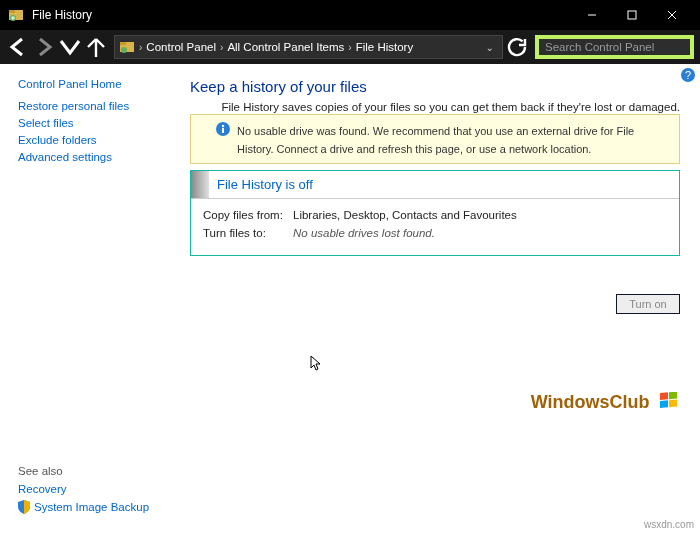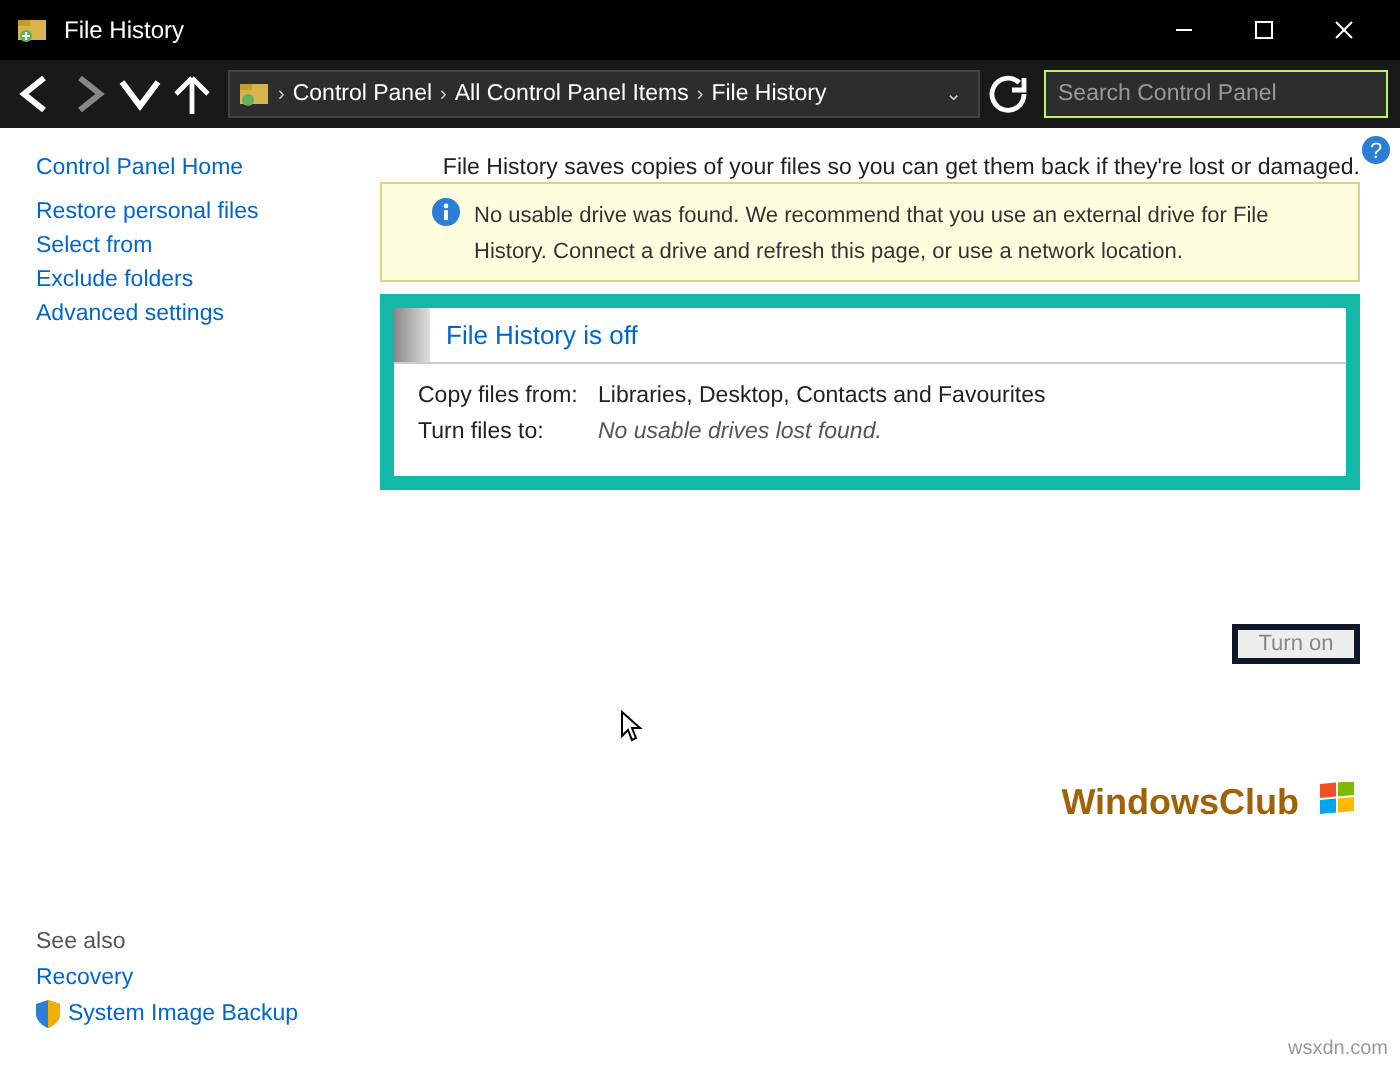--- a/index.html
+++ b/index.html
@@ -14,21 +14,21 @@
 
 
 .navbar { height: 34px; background: #191919; display: flex; align-items: center; padding: 0 6px; gap: 2px; }
 .navbar .nav-btn { width: 24px; height: 24px; display: flex; align-items: center; justify-content: center; color: #fff; }
 .breadcrumb { display: flex; align-items: center; height: 24px; flex: 1; background: #2d2d2d; border: 1px solid #444; margin-left: 4px; padding: 0 4px; }
 .breadcrumb .folder-icon svg { width: 16px; height: 16px; display: block; }
 .breadcrumb .chev { color: #ccc; font-size: 10px; margin: 0 4px; }
 .breadcrumb .crumb { color: #fff; font-size: 11.5px; }
 .breadcrumb .spacer { flex: 1; }
 .navbar .ref-btn { width: 24px; height: 24px; display: flex; align-items: center; justify-content: center; color: #fff; }
-.search-box { width: 172px; height: 24px; background: #2d2d2d; border: 1px solid #bef264; display: flex; align-items: center; padding: 0 6px; margin-left: 4px; }
+.search-box { width: 159px; height: 24px; background: #2d2d2d; border: 4px solid #bef264; display: flex; align-items: center; padding: 0 6px; margin-left: 4px; }
 .search-box input { flex:1; background: transparent; border: none; color: #fff; font-size: 11.5px; outline: none; }
 .search-box input::placeholder { color: #999; }
 
 
 .content { display: flex; height: calc(534px - 30px - 34px); position: relative; border-radius: 24px; }
 
 .sidebar { width: 170px; padding: 14px 0 0 18px; font-size: 11.5px; position: relative; }
 .sidebar .heading { color: #0066cc; margin-bottom: 10px; }
 .sidebar .link { color: #0066cc; margin: 5px 0; cursor: pointer; }
 .sidebar .see-also { position: absolute; bottom: 20px; left: 18px; }
@@ -39,31 +39,31 @@
 .main { flex: 1; padding: 14px 20px; position: relative; }
 .main .page-title { color: #003399; font-size: 15px; margin-bottom: 6px; }
 .main .desc { font-size: 11.5px; color: #222; margin-bottom: 1px; text-align: right; }
 
 .alert { border: 1px solid #e0d080; background: #ffffe0; padding: 6px 24px; display: flex; gap: 6px; margin-bottom: 6px; }
 .alert .info-icon { flex-shrink:0; }
 .alert .info-icon svg { width:16px; height:16px; }
 .alert .msg { font-size: 11px; color: #333; line-height: 1.35; }
 .alert .net-link { color: #0066cc; font-size: 11px; display: block; margin-top: 3px; cursor: pointer; }
 
-.status-box { border: 7px solid #14b8a6; }
+.status-box { border: 1px solid #14b8a6; }
 .status-hdr { display:flex; align-items:center; height: 28px; border-bottom: 1px solid #ccc; }
 .status-hdr .grad { width: 18px; height: 100%; background: linear-gradient(to right, #888, #e0e0e0); }
 .status-hdr .txt { color: #0066cc; font-size: 13px; margin-left: 8px; }
 .status-body { padding: 10px 12px; font-size: 11.5px; }
 .status-body .row { display: flex; margin-bottom: 6px; }
 .status-body .lbl { width: 90px; color: #222; }
 .status-body .val { color: #222; }
 .status-body .val.italic { font-style: italic; color: #555; }
 
-.turn-on { position: absolute; right: 20px; top: 248px; width: 64px; height: 20px; border: 3px solid #0f172a; background: #eee; color: #888; font-size: 11px; display:flex; align-items:center; justify-content:center; }
+.turn-on { position: absolute; right: 20px; top: 230px; width: 64px; height: 20px; border: 1px solid #0f172a; background: #eee; color: #888; font-size: 11px; display:flex; align-items:center; justify-content:center; }
 
 .help-icon { position: absolute; top: 67px; right: 4px; width: 16px; height: 16px; }
 
 .watermark { position:absolute; right: 22px; bottom: 120px; text-align:left; }
 .watermark .t1 { font-size: 18px; color: #222; line-height: 0.9; }
 .watermark .t2 { font-size: 18px; font-weight: bold; color: #a16207; }
 .watermark .flag { display:inline-block; margin-left:6px; vertical-align: -2px; }
 
 .srcref { position:absolute; right:6px; bottom:4px; font-size:10px; color:#999; }
 
@@ -155,38 +155,39 @@
       <circle cx="8" cy="8" r="7" fill="#2a7fd4"></circle>
       <text x="8" y="12" text-anchor="middle" fill="#fff" font-size="11" font-family="Georgia">?</text>
     </svg>
 </div>
 
 <div class="content">
 
   <div class="sidebar">
     <div class="heading">Control Panel Home</div>
     <div class="link">Restore personal files</div>
-    <div class="link">Select from</div>
+    <div class="link">Select files</div>
     <div class="link">Exclude folders</div>
     <div class="link">Advanced settings</div>
 
     <div class="see-also">
       <div class="see-lbl">See also</div>
       <div class="link">Recovery</div>
       <div class="shield">
         <svg viewBox="0 0 12 14">
             <path d="M6 0 L12 2 V7 C12 10 9 13 6 14 C3 13 0 10 0 7 V2 Z" fill="#2a7fd4"></path>
             <path d="M6 0 L12 2 V7 C12 10 9 13 6 14 V0" fill="#f0b000"></path>
           </svg>
         <span class="link" style="margin:0">System Image Backup</span>
       </div>
     </div>
   </div>
 
   <div class="main">
+    <div class="page-title">Keep a history of your files</div>
     <div class="desc">File History saves copies of your files so you can get them back if they're lost or damaged.</div>
 
     <div class="alert">
       <span class="info-icon">
         <svg viewBox="0 0 16 16">
             <circle cx="8" cy="8" r="7" fill="#2a7fd4"></circle>
             <circle cx="8" cy="5" r="1.2" fill="#fff"></circle>
             <rect x="7" y="7" width="2" height="5" fill="#fff"></rect>
           </svg>
       </span>

